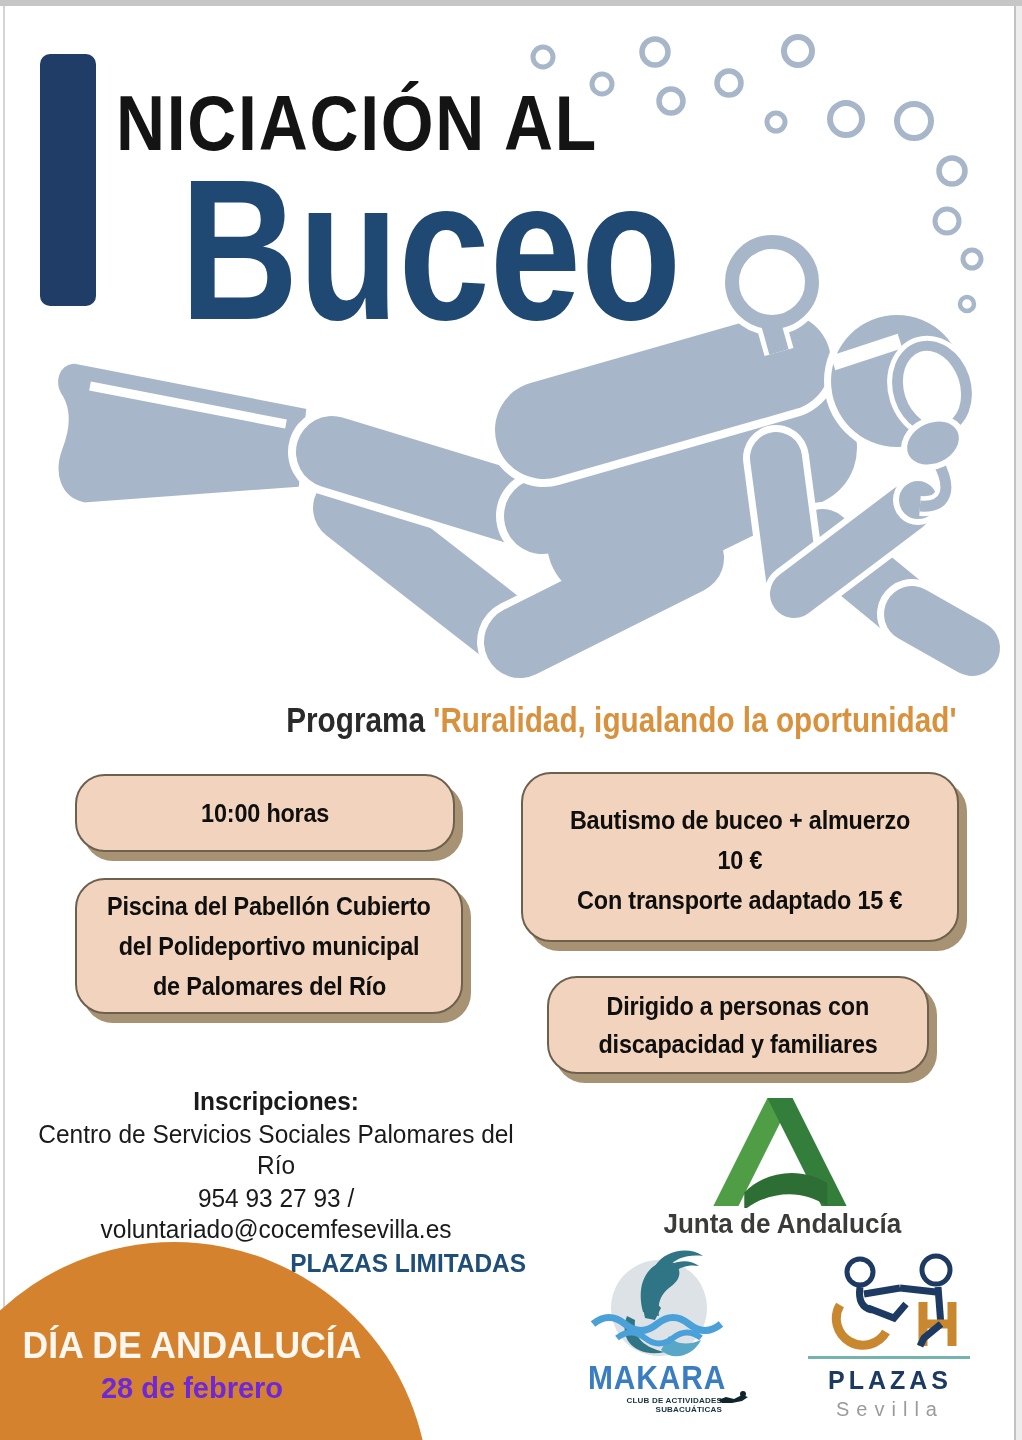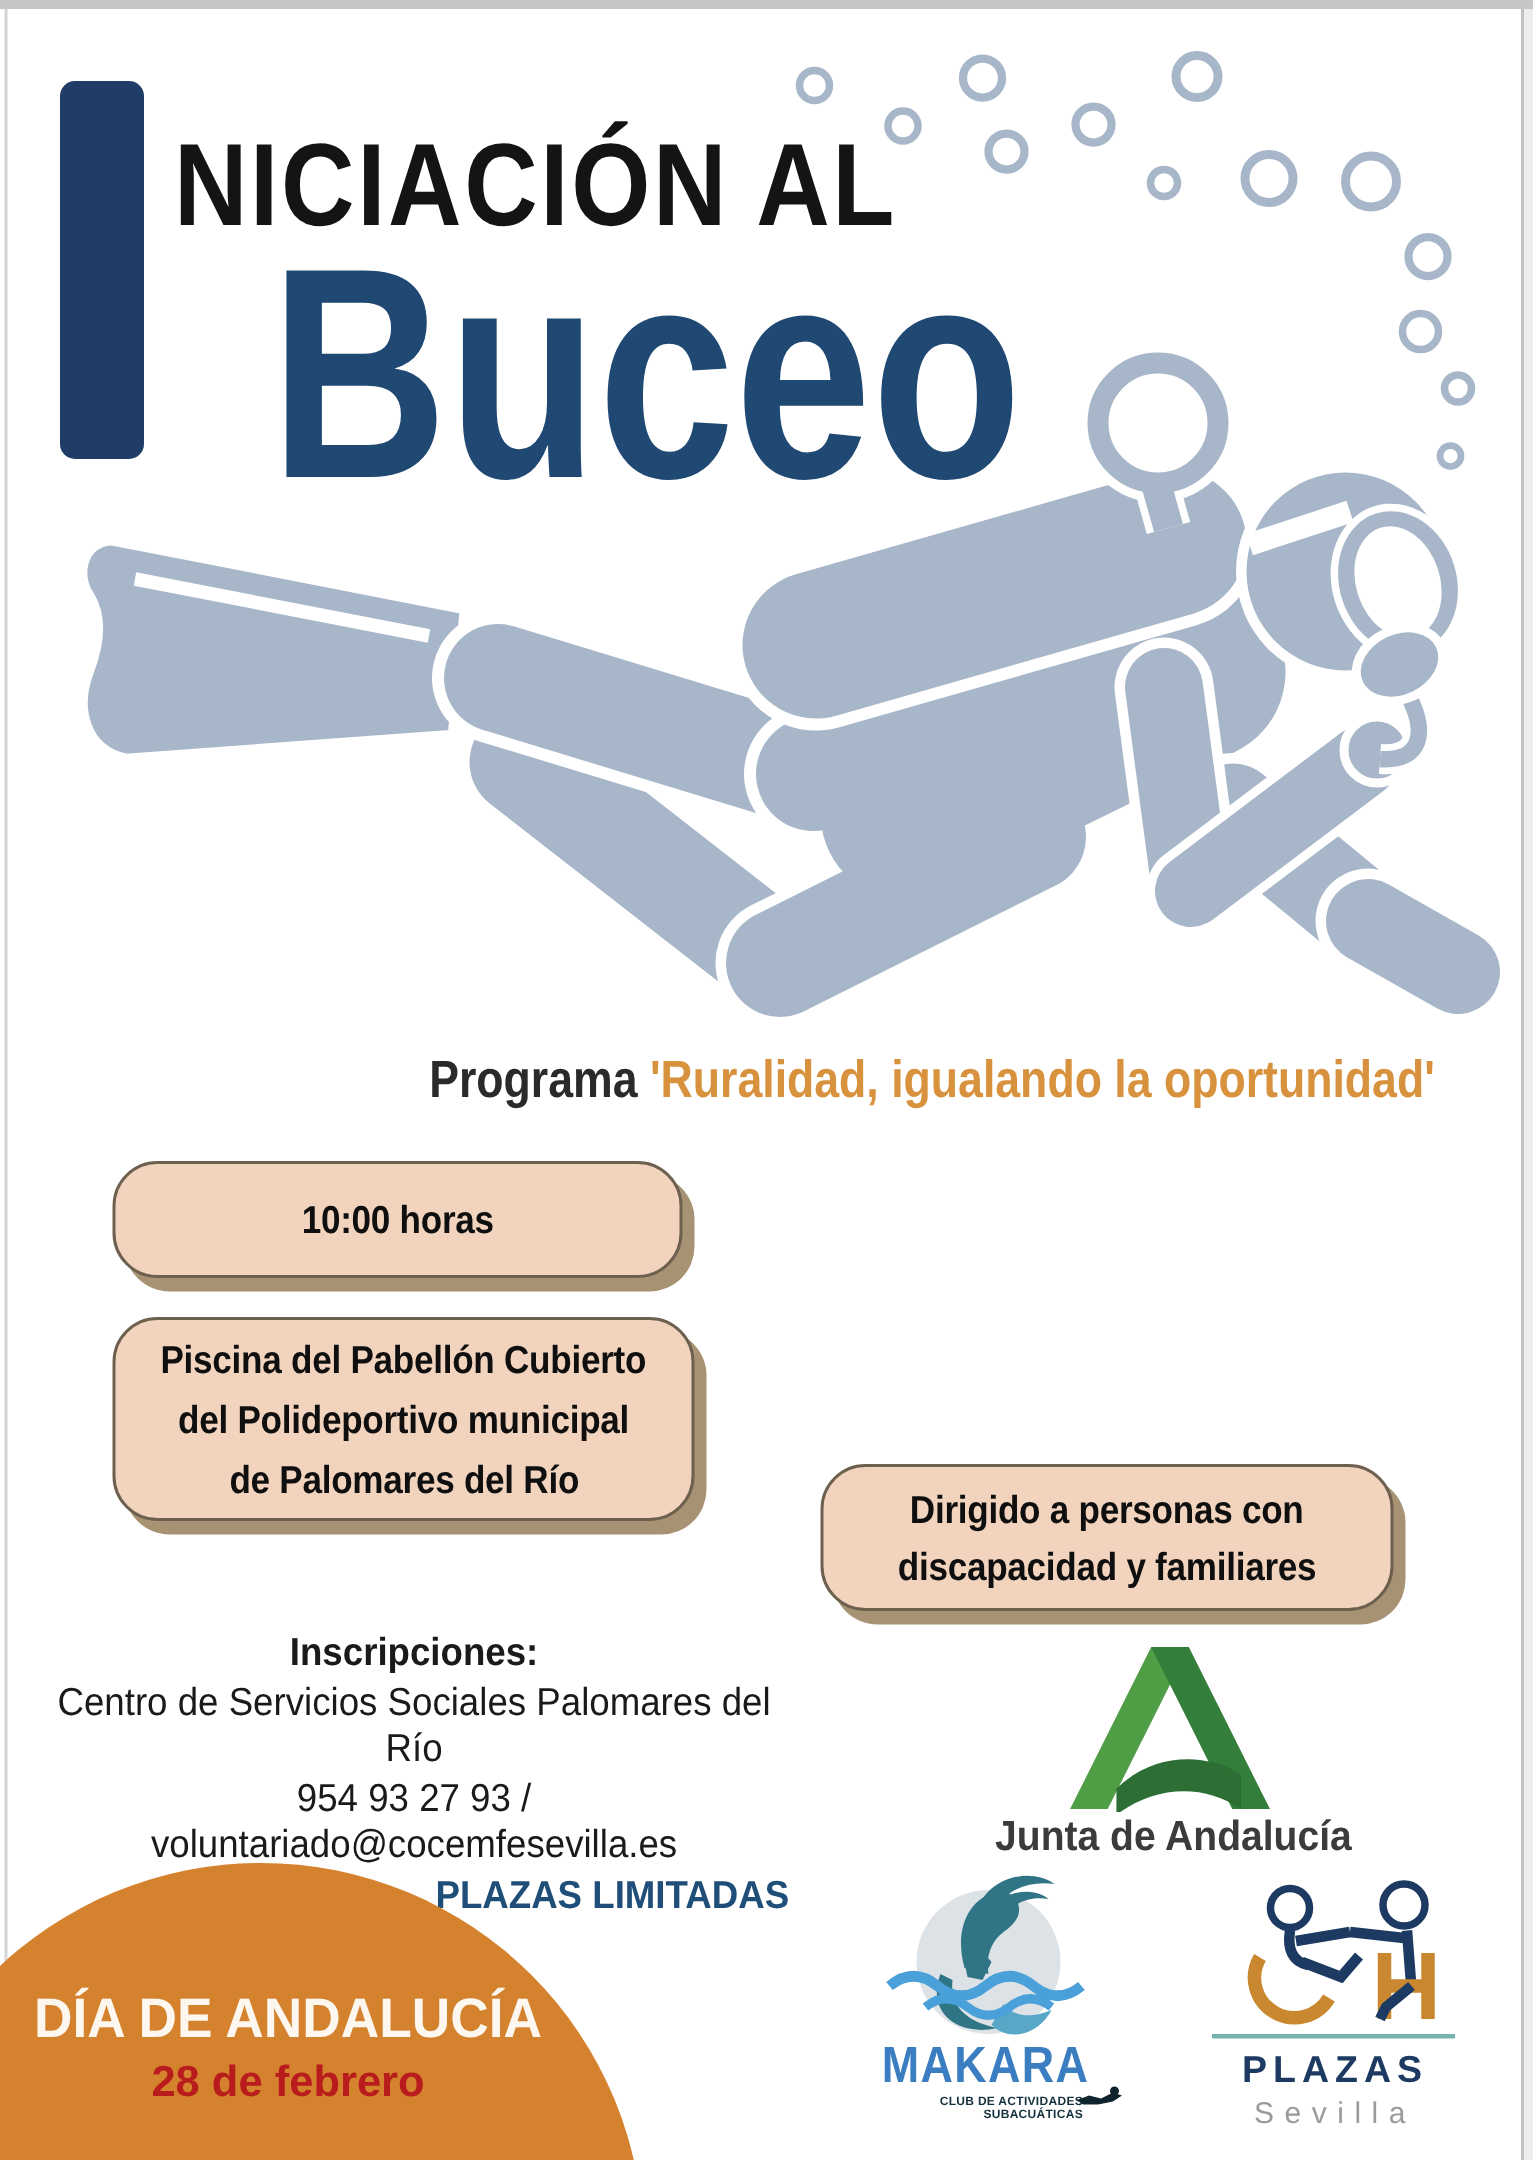--- a/index.html
+++ b/index.html
@@ -25,21 +25,21 @@
   .box-price{left:508px;top:772px;width:438px;height:170px;font-size:26px;line-height:40px;justify-content:flex-start;padding-top:26px;box-sizing:border-box;}
   .box-audience{left:534px;top:976px;width:378px;height:94px;font-size:26px;line-height:38px;}
   .inscriptions{left:26px;top:1086px;width:532px;font-size:26px;line-height:31px;color:#1a1a1a;z-index:2;transform:scaleX(0.94);transform-origin:left center;}
   .ins-heading{font-weight:bold;text-align:center;margin-bottom:2px;}
   .ins-line{text-align:center;margin-bottom:2px;}
   .ins-note{font-weight:bold;color:#1f4e79;text-align:right;margin-top:3px;}
   .junta-logo{left:705px;top:1096px;width:150px;height:112px;z-index:2;}
   .junta-label{left:655px;top:1208px;width:240px;text-align:center;font-size:28px;font-weight:bold;color:#3b3b39;white-space:nowrap;transform:scaleX(0.93);transform-origin:center;z-index:2;}
   .badge-circle{left:-81px;top:1242px;width:510px;height:510px;border-radius:50%;background:#d5822e;z-index:2;}
   .badge-l1{left:12px;top:1325px;width:360px;text-align:center;font-size:37px;font-weight:bold;color:#fdf7ef;white-space:nowrap;transform:scaleX(0.96);transform-origin:center;z-index:3;}
-  .badge-l2{left:12px;top:1372px;width:360px;text-align:center;font-size:29px;font-weight:bold;color:#b91c1c;z-index:3;}
+  .badge-l2{left:12px;top:1372px;width:360px;text-align:center;font-size:29px;font-weight:bold;color:#6d28d9;z-index:3;}
   .makara-logo{left:577px;top:1246px;width:160px;height:116px;z-index:2;}
   .makara-name{left:577px;top:1358px;width:160px;text-align:center;font-size:34px;font-weight:bold;color:#3a7ec1;letter-spacing:1px;transform:scaleX(0.88);transform-origin:center;z-index:2;}
   .makara-tagline{left:572px;top:1396px;width:150px;text-align:right;font-size:8px;font-weight:bold;color:#16323f;letter-spacing:0.2px;z-index:2;}
   .makara-diver-icon{left:716px;top:1388px;width:34px;height:20px;z-index:2;}
   .cocemfe-logo{left:810px;top:1250px;width:160px;height:100px;z-index:2;}
   .cocemfe-line{left:808px;top:1356px;width:162px;height:3px;background:#74b3ae;z-index:2;}
   .cocemfe-name{left:785px;top:1366px;width:210px;text-align:center;font-size:25px;font-weight:bold;color:#1d3a62;letter-spacing:4px;z-index:2;}
   .cocemfe-sub{left:785px;top:1398px;width:210px;text-align:center;font-size:20px;color:#9b9b9b;letter-spacing:7px;z-index:2;}
 </style>
 </head>
@@ -134,20 +134,25 @@
   </div>
 
   <div class="abs box box-time">
     <div class="box-text">10:00 horas</div>
   </div>
   <div class="abs box box-place">
     <div class="box-text">Piscina del Pabellón Cubierto</div>
     <div class="box-text">del Polideportivo municipal</div>
     <div class="box-text">de Palomares del Río</div>
   </div>
+  <div class="abs box box-price">
+    <div class="box-text">Bautismo de buceo + almuerzo</div>
+    <div class="box-text">10 €</div>
+    <div class="box-text">Con transporte adaptado 15 €</div>
+  </div>
   <div class="abs box box-audience">
     <div class="box-text">Dirigido a personas con</div>
     <div class="box-text">discapacidad y familiares</div>
   </div>
 
   <div class="abs inscriptions">
     <div class="ins-heading">Inscripciones:</div>
     <div class="ins-line">Centro de Servicios Sociales Palomares del Río</div>
     <div class="ins-line">954 93 27 93 / voluntariado@cocemfesevilla.es</div>
     <div class="ins-note">PLAZAS LIMITADAS</div>

